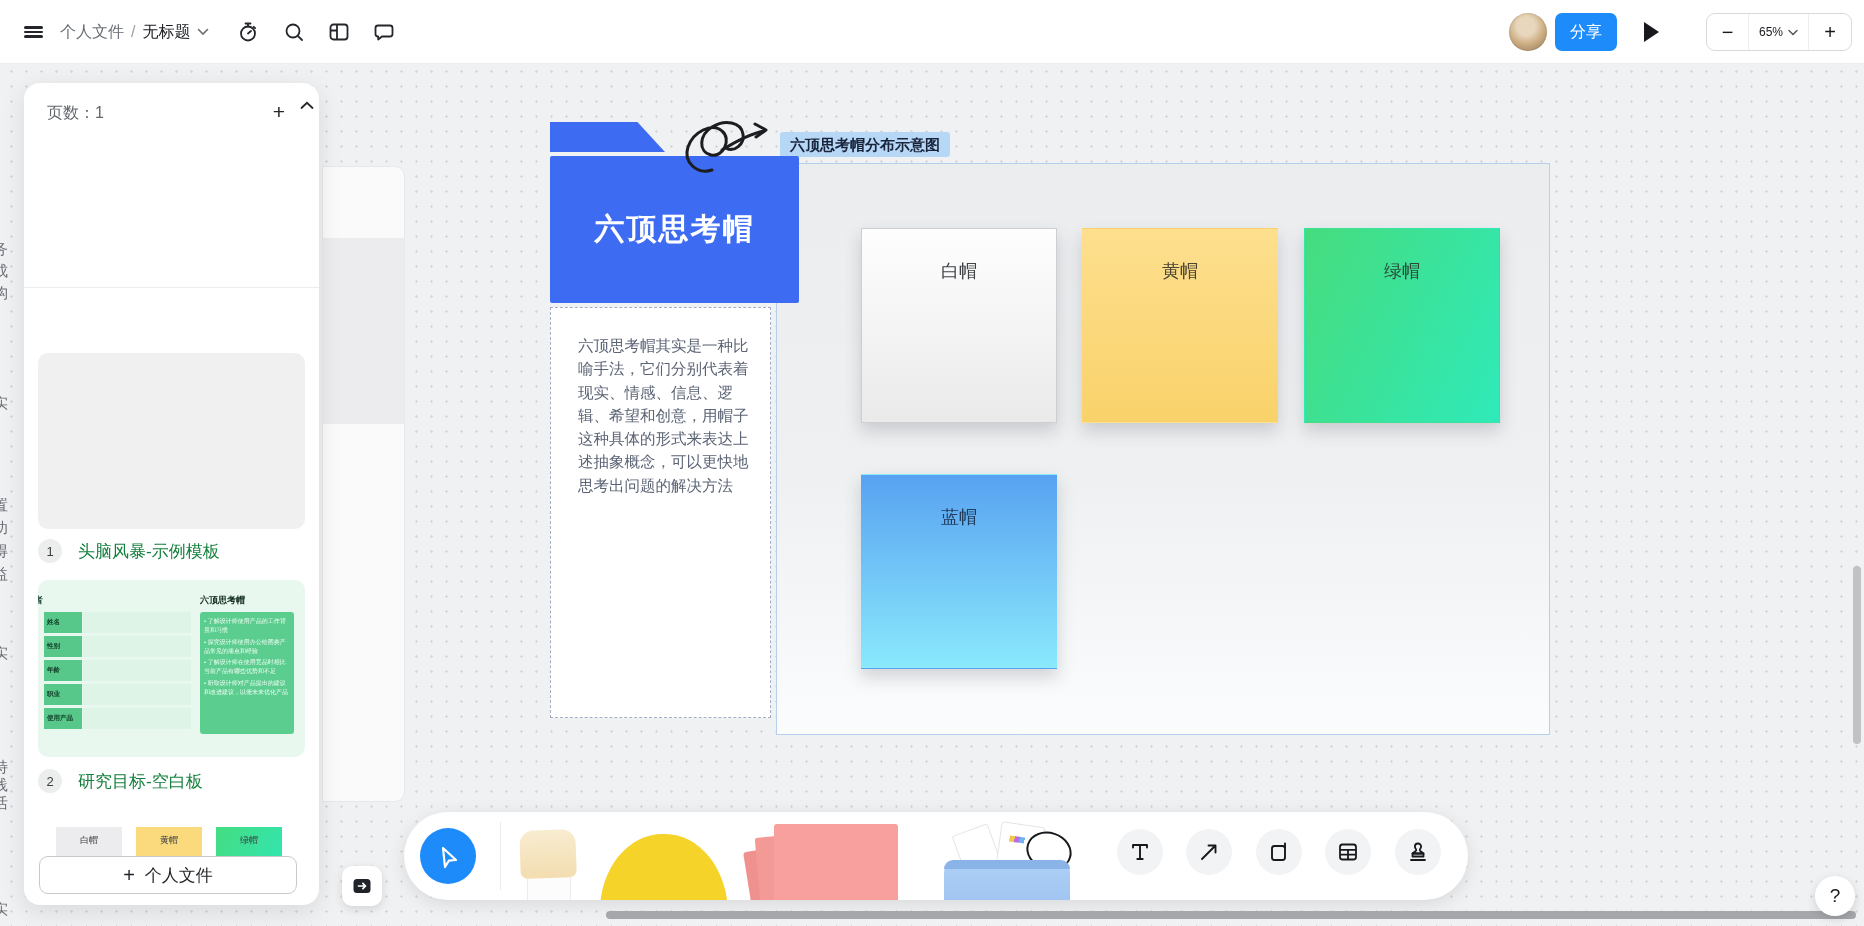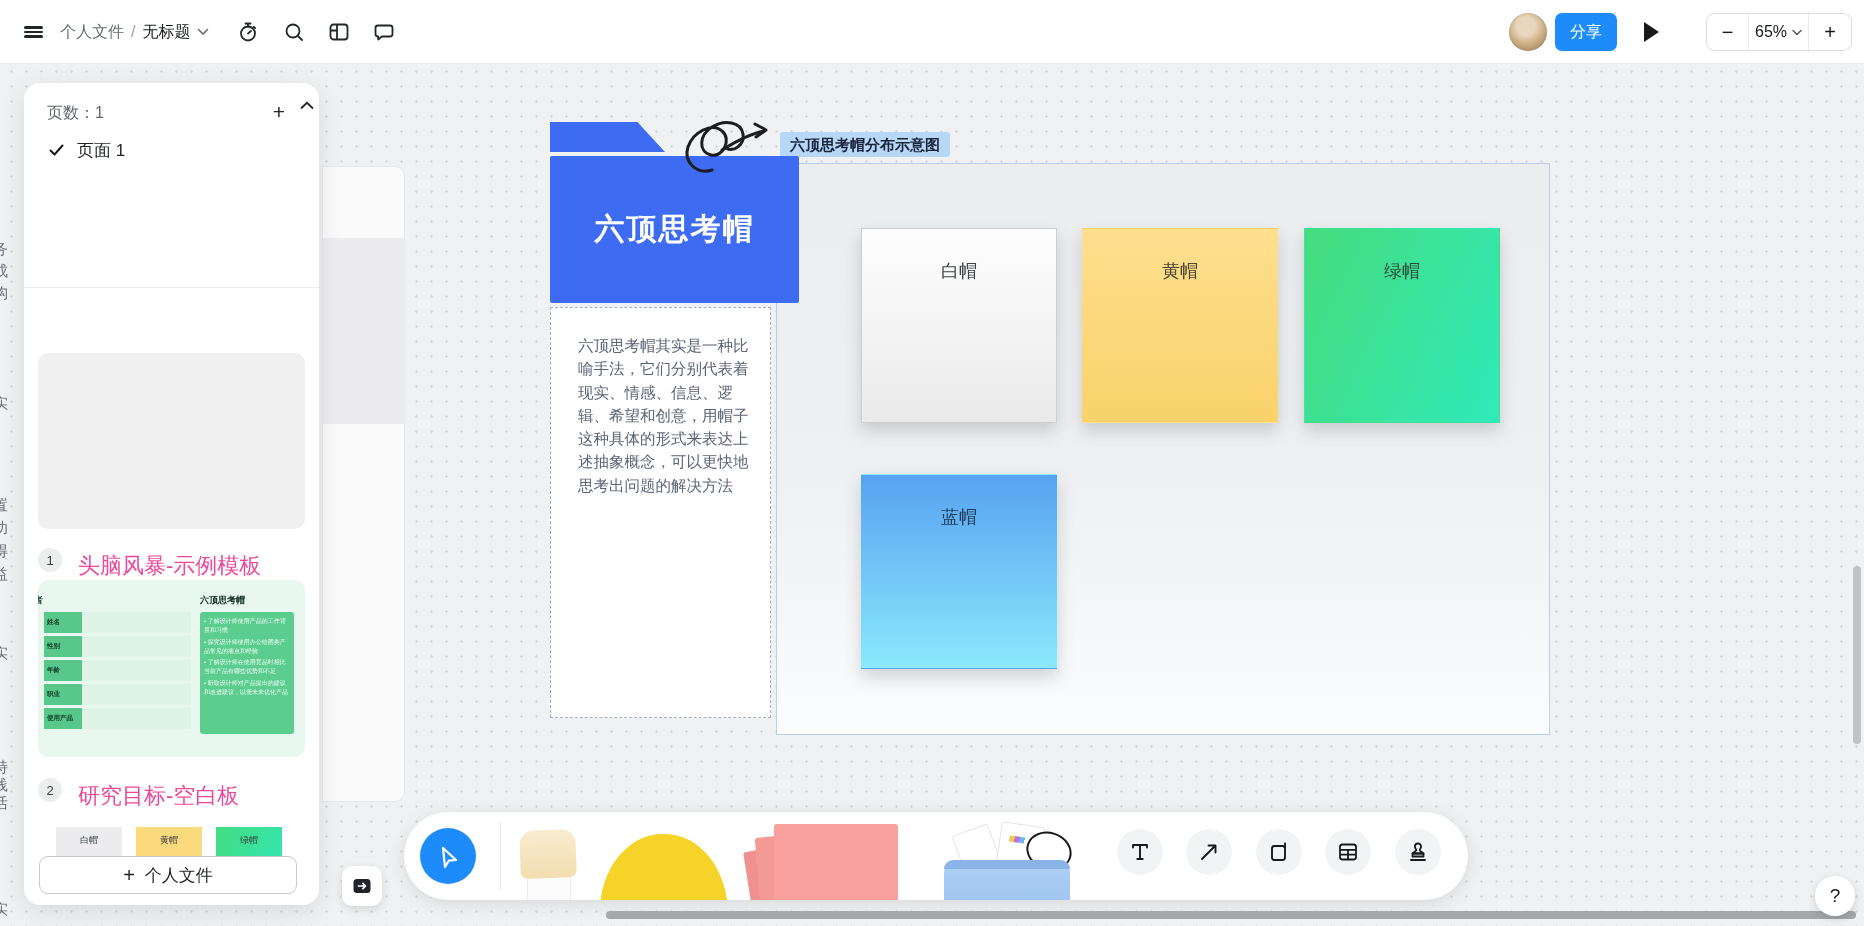--- a/index.html
+++ b/index.html
@@ -54,21 +54,21 @@
   #avatar { position:absolute; left:1509px; top:13px; width:38px; height:38px; border-radius:50%;
     background:radial-gradient(circle at 45% 35%, #e8d7bd 0 28%, #cdae83 55%, #8d7455 100%); box-shadow:inset 0 0 0 1px rgba(0,0,0,.08); }
   #share-btn { position:absolute; left:1555px; top:13px; width:62px; height:38px; background:#1d8cfa; color:#fff;
     font-size:16px; border:none; border-radius:7px; }
   #present-btn { position:absolute; left:1644px; top:22px; width:0; height:0;
     border-left:15px solid #17191d; border-top:10px solid transparent; border-bottom:10px solid transparent; }
   #zoom-group { position:absolute; left:1706px; top:13px; height:38px; width:146px; border:1px solid #d7d9dc; border-radius:9px;
     display:flex; align-items:stretch; background:#fff; }
   #zoom-group .zseg { display:flex; align-items:center; justify-content:center; color:#17191d; }
   #zoom-minus { width:42px; font-size:20px; border-right:1px solid #ededef; }
-  #zoom-value { flex:1; gap:5px; font-size:16px; border-right:1px solid #ededef; }
+  #zoom-value { flex:1; gap:5px; font-size:12px; border-right:1px solid #ededef; }
   #zoom-plus { width:42px; font-size:20px; }
 
   
   #panel { left:24px; top:83px; width:295px; height:822px; background:#fff; border-radius:16px;
     box-shadow:0 6px 24px rgba(0,0,0,.10); z-index:30; overflow:hidden; }
   #panel .ph-label { position:absolute; left:23px; top:20px; font-size:16px; color:#62666d; }
   #panel-add-page { position:absolute; left:240px; top:14px; width:30px; height:30px; font-size:21px; color:#23262b;
     display:flex; align-items:center; justify-content:center; }
   #panel-collapse { position:absolute; left:276px; top:18px; }
   #page-row { position:absolute; left:0; top:50px; width:100%; height:34px; display:flex; align-items:center; gap:13px; padding-left:25px; }
@@ -79,21 +79,21 @@
   #toc-play { position:absolute; left:219px; top:8px; width:0; height:0; border-left:11px solid #17191d;
     border-top:7px solid transparent; border-bottom:7px solid transparent; }
   #toc-more { position:absolute; left:255px; top:10px; display:flex; gap:3px; }
   #toc-more i { width:4px; height:4px; background:#23262b; border-radius:50%; }
   .thumb { position:absolute; left:14px; width:267px; border-radius:10px; overflow:hidden; }
   #thumb1 { top:270px; height:176px; background:#f0f0f1; }
   .item-row { position:absolute; left:14px; display:flex; align-items:center; gap:16px; }
   #item1-row{top:456px} #item2-row{top:686px}
   .badge { width:24px; height:24px; border-radius:50%; background:#eceded; color:#3c4043; font-size:13px;
     display:flex; align-items:center; justify-content:center; }
-  .item-label { font-size:22px; color:#ec4899;margin-top:12px; }
+  .item-label { font-size:17px; color:#15803d; }
   #thumb2 { top:497px; height:177px; background:#e9f8ef; font-weight:bold; }
   #t2-left-label { position:absolute; left:-4px; top:14px; font-size:9px; color:#1b4733; }
   #t2-table { position:absolute; left:6px; top:32px; }
   .t2row { display:flex; margin-bottom:3px; }
   .t2h { width:38px; height:21px; background:#58c78a; color:#0f3b26; font-size:6.5px; font-weight:bold;
     display:flex; align-items:center; padding-left:3px; }
   .t2v { width:108px; height:21px; background:#def4e6; margin-left:1px; }
   #t2-right-title { position:absolute; left:162px; top:14px; font-size:9px; color:#0f2b1d; }
   #t2-right-box { position:absolute; left:162px; top:32px; width:94px; height:122px; background:#5bcd8e;
     border-radius:3px; padding:5px 4px; }
@@ -262,26 +262,20 @@
 
 <div id="panel" class="abs">
   <span class="ph-label"><span>页数：</span><span>1</span></span>
   <div id="panel-add-page">+</div>
   <div id="panel-collapse">
     <svg width="14" height="9" viewBox="0 0 14 9">
         <path d="M1.5 7 7 1.8 12.5 7" fill="none" stroke="#23262b" stroke-width="1.8" stroke-linecap="round"></path>
       </svg>
   </div>
 
-  <div id="page-row">
-    <svg width="15" height="12" viewBox="0 0 15 12">
-        <path d="M1.5 6.5 5.5 10.5 13.5 1.5" fill="none" stroke="#17191d" stroke-width="2" stroke-linecap="round" stroke-linejoin="round"></path>
-      </svg>
-    <span class="pg-label">页面 1</span>
-  </div>
 
   <div id="panel-divider"></div>
 
 
   <div id="thumb1" class="thumb"></div>
 
   <div id="item1-row" class="item-row">
     <span class="badge">1</span>
     <span class="item-label">头脑风暴-示例模板</span>
   </div>

